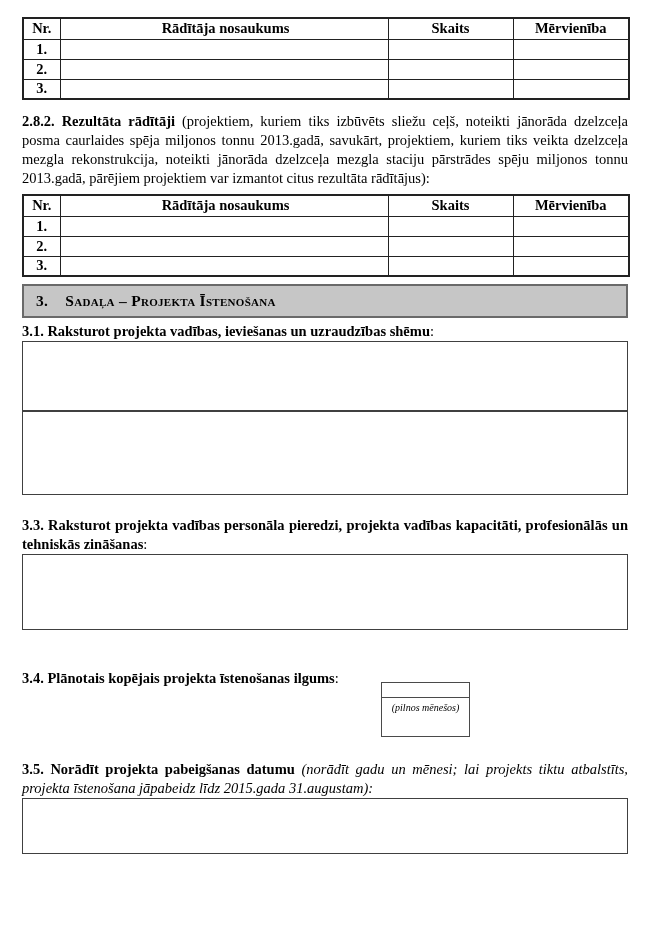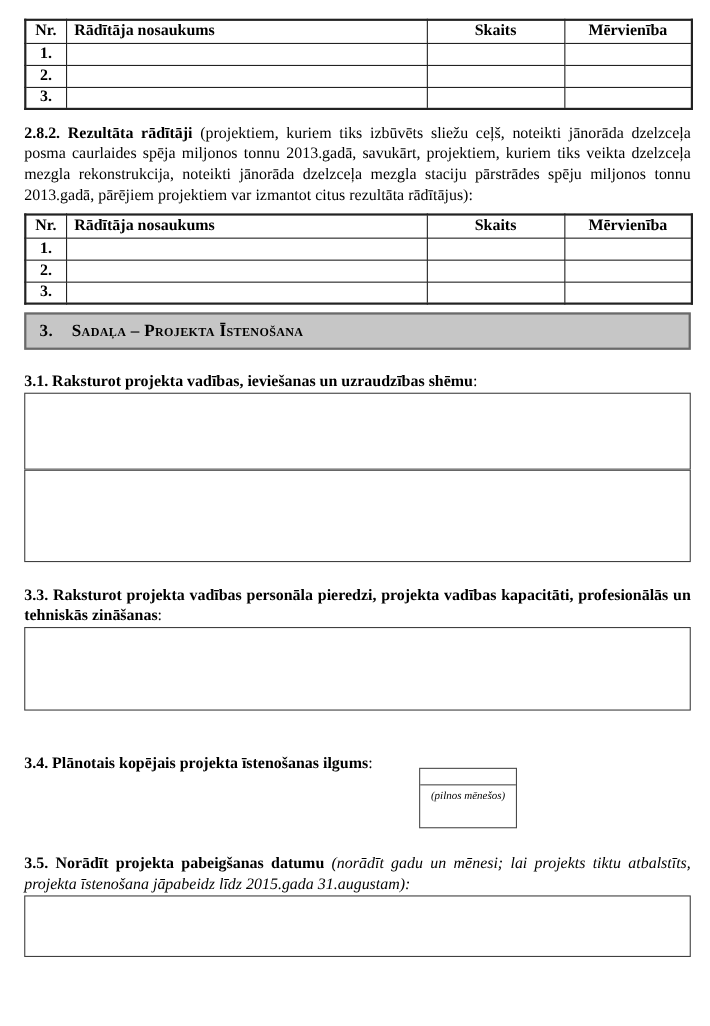--- a/index.html
+++ b/index.html
@@ -13,21 +13,21 @@
   
   .ind-table {
     width:100%; border-collapse:collapse; table-layout:fixed;
     border:2px solid #222;
   }
   .ind-table th, .ind-table td {
     border:1px solid #222; font-size:14.5px; font-weight:bold;
     text-align:center; height:20px; padding:0 4px; vertical-align:middle;
   }
   .ind-table th { height:21px; }
-  .ind-table .th-name { text-align:left; padding-left:7px; }
+  .ind-table .th-name { text-align:center; padding-left:7px; }
   .c-nr { width:37px; } .c-name { width:328px; }
   .c-count { width:125px; } .c-unit { width:116px; }
 
   
   .para {
     margin-top:12px; font-size:14.5px; line-height:19px;
     text-align:justify;
   }
   .bold { font-weight:bold; }
 
@@ -41,21 +41,21 @@
     letter-spacing:0.3px;
   }
   .section-bar .sec-num { margin-right:17px; }
   .section-bar .sec-title { font-variant:small-caps; }
 
   
   .q-label {
     margin-top:21px; font-weight:bold; font-size:14.5px;
     line-height:19px; text-align:justify;
   }
-  .q-label.first { margin-top:20px; }
+  .q-label.first { margin-top:4px; }
   .colon { font-weight:normal; }
   .fill-box { border:1px solid #404040; background:#fff; }
   .h70 { height:70px; } .h84 { height:84px; }
   .h76 { height:76px; } .h56 { height:56px; }
 
   
   .q34-row { margin-top:39px; display:flex; align-items:flex-start; }
   .q34-label { margin-top:0; width:358px; text-align:left; }
   .duration-table {
     margin-top:13px; margin-left:1px; width:89px;

